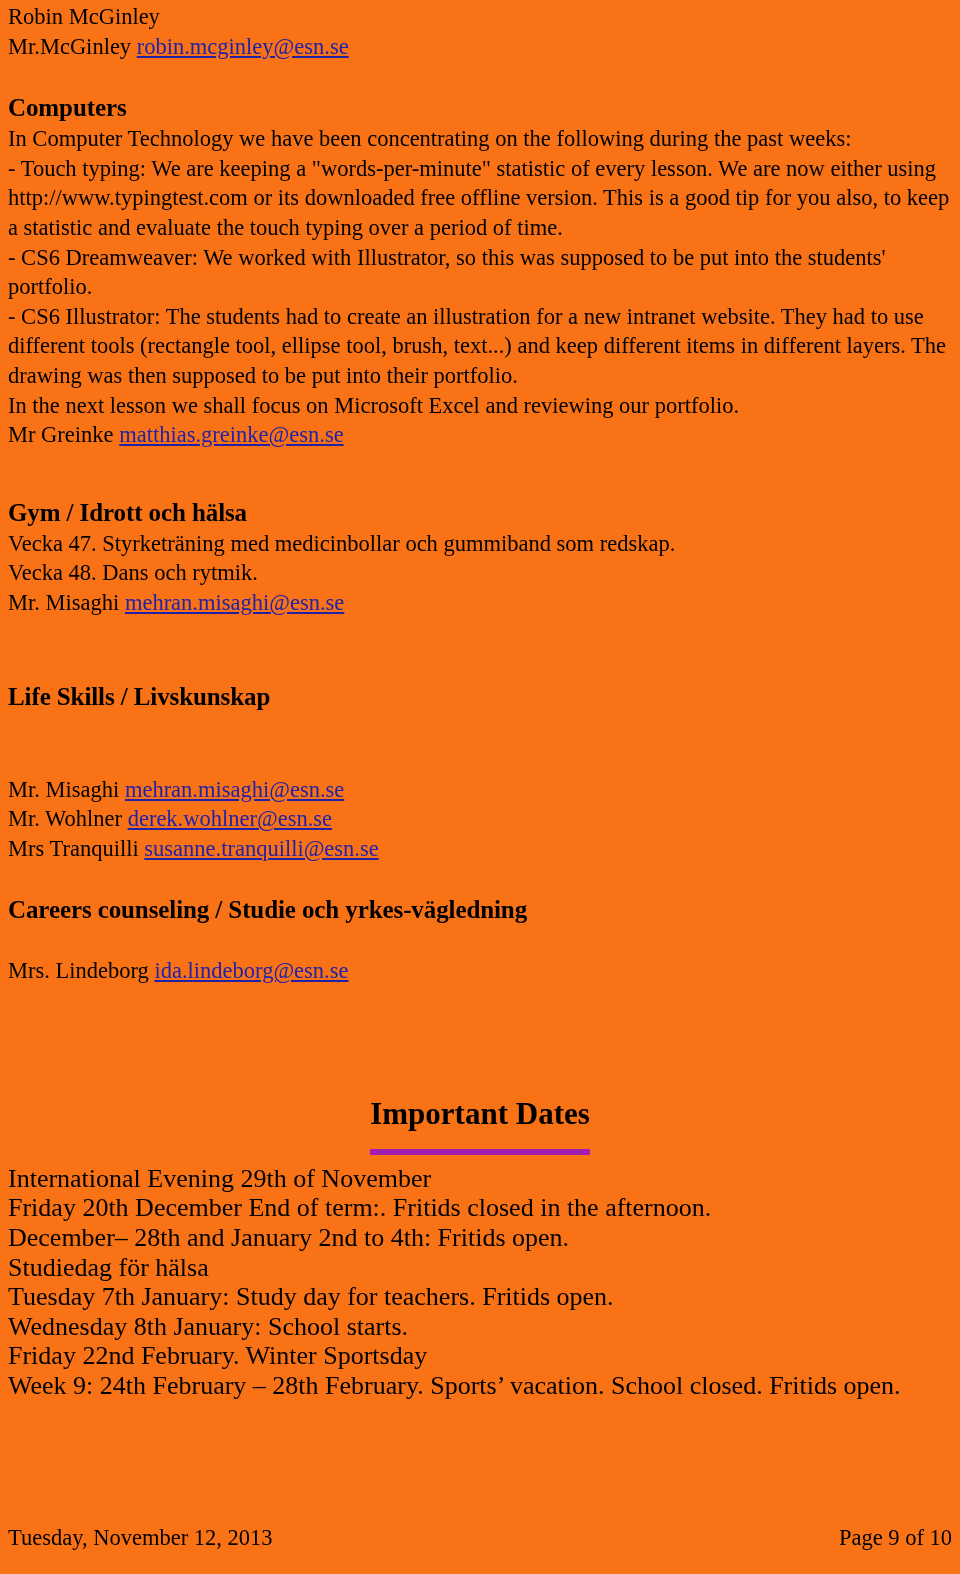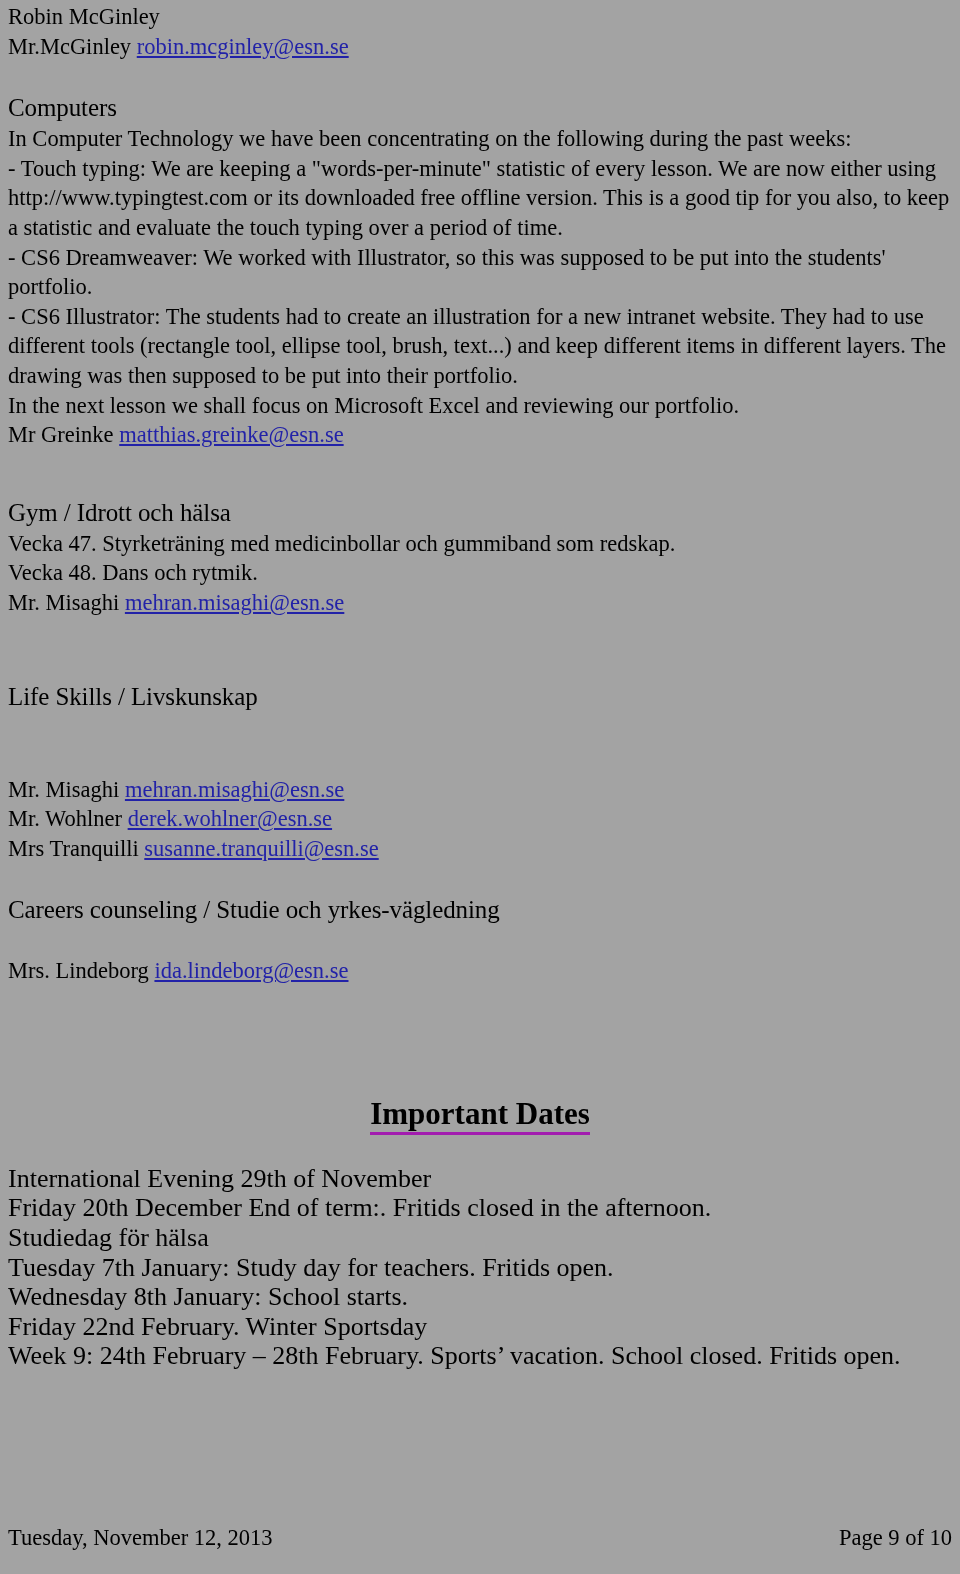--- a/index.html
+++ b/index.html
@@ -10,21 +10,21 @@
   }
   body {
     font-family: "Liberation Serif", "DejaVu Serif", serif;
     color: #000000;
   }
   .page {
     position: relative;
     width: 960px;
     height: 1574px;
     margin: 0 auto;
-    background: #a3a3a3;
+    background: #f97316;
     box-sizing: border-box;
     overflow: hidden;
   }
   .content {
     position: absolute;
     left: 8px;
     top: 2px;
     right: 8px;
   }
   .line {
@@ -36,39 +36,39 @@
     font-size: 22.5px;
     line-height: 29.6px;
   }
   a.mail, .mail {
     color: #2222a8;
     text-decoration: underline;
     cursor: pointer;
   }
   h1.section, h2.section {
     font-size: 25px;
-    font-weight: normal;
+    font-weight: bold;
     margin: 0;
     line-height: 33px;
     letter-spacing: -0.1px;
   }
   .spacer-md { height: 30px; }
   .spacer-lg { height: 46px; }
   .spacer-xl { height: 62px; }
 
   .dates-title {
     text-align: center;
     font-size: 31px;
     font-weight: bold;
     line-height: 40px;
     margin: 0;
   }
   .dates-title span {
-    border-bottom: 3px solid #a21caf;
-    padding-bottom: 1px;
+    border-bottom: 6px solid #a21caf;
+    padding-bottom: 18px;
   }
   .dates-list .line {
     font-size: 26px;
     line-height: 29.6px;
   }
   .footer {
     position: absolute;
     left: 8px;
     right: 8px;
     bottom: 22px;
@@ -128,20 +128,21 @@
     <div class="spacer-xl"></div>
     <div class="spacer-lg"></div>
 
     <div class="dates-title"><span>Important Dates</span></div>
 
     <div class="spacer-md"></div>
 
     <div class="dates-list">
       <div class="line">International Evening 29th of November</div>
       <div class="line">Friday 20th  December End of term:. Fritids closed in the afternoon.</div>
+      <div class="line">December– 28th and January 2nd to 4th: Fritids open.</div>
       <div class="line">Studiedag för hälsa</div>
       <div class="line">Tuesday 7th  January: Study day for teachers. Fritids open.</div>
       <div class="line">Wednesday 8th January: School starts.</div>
       <div class="line">Friday 22nd February. Winter Sportsday</div>
       <div class="line">Week  9: 24th February – 28th February. Sports’ vacation. School closed. Fritids open.</div>
     </div>
 
   </div>
 
   <div class="footer">

